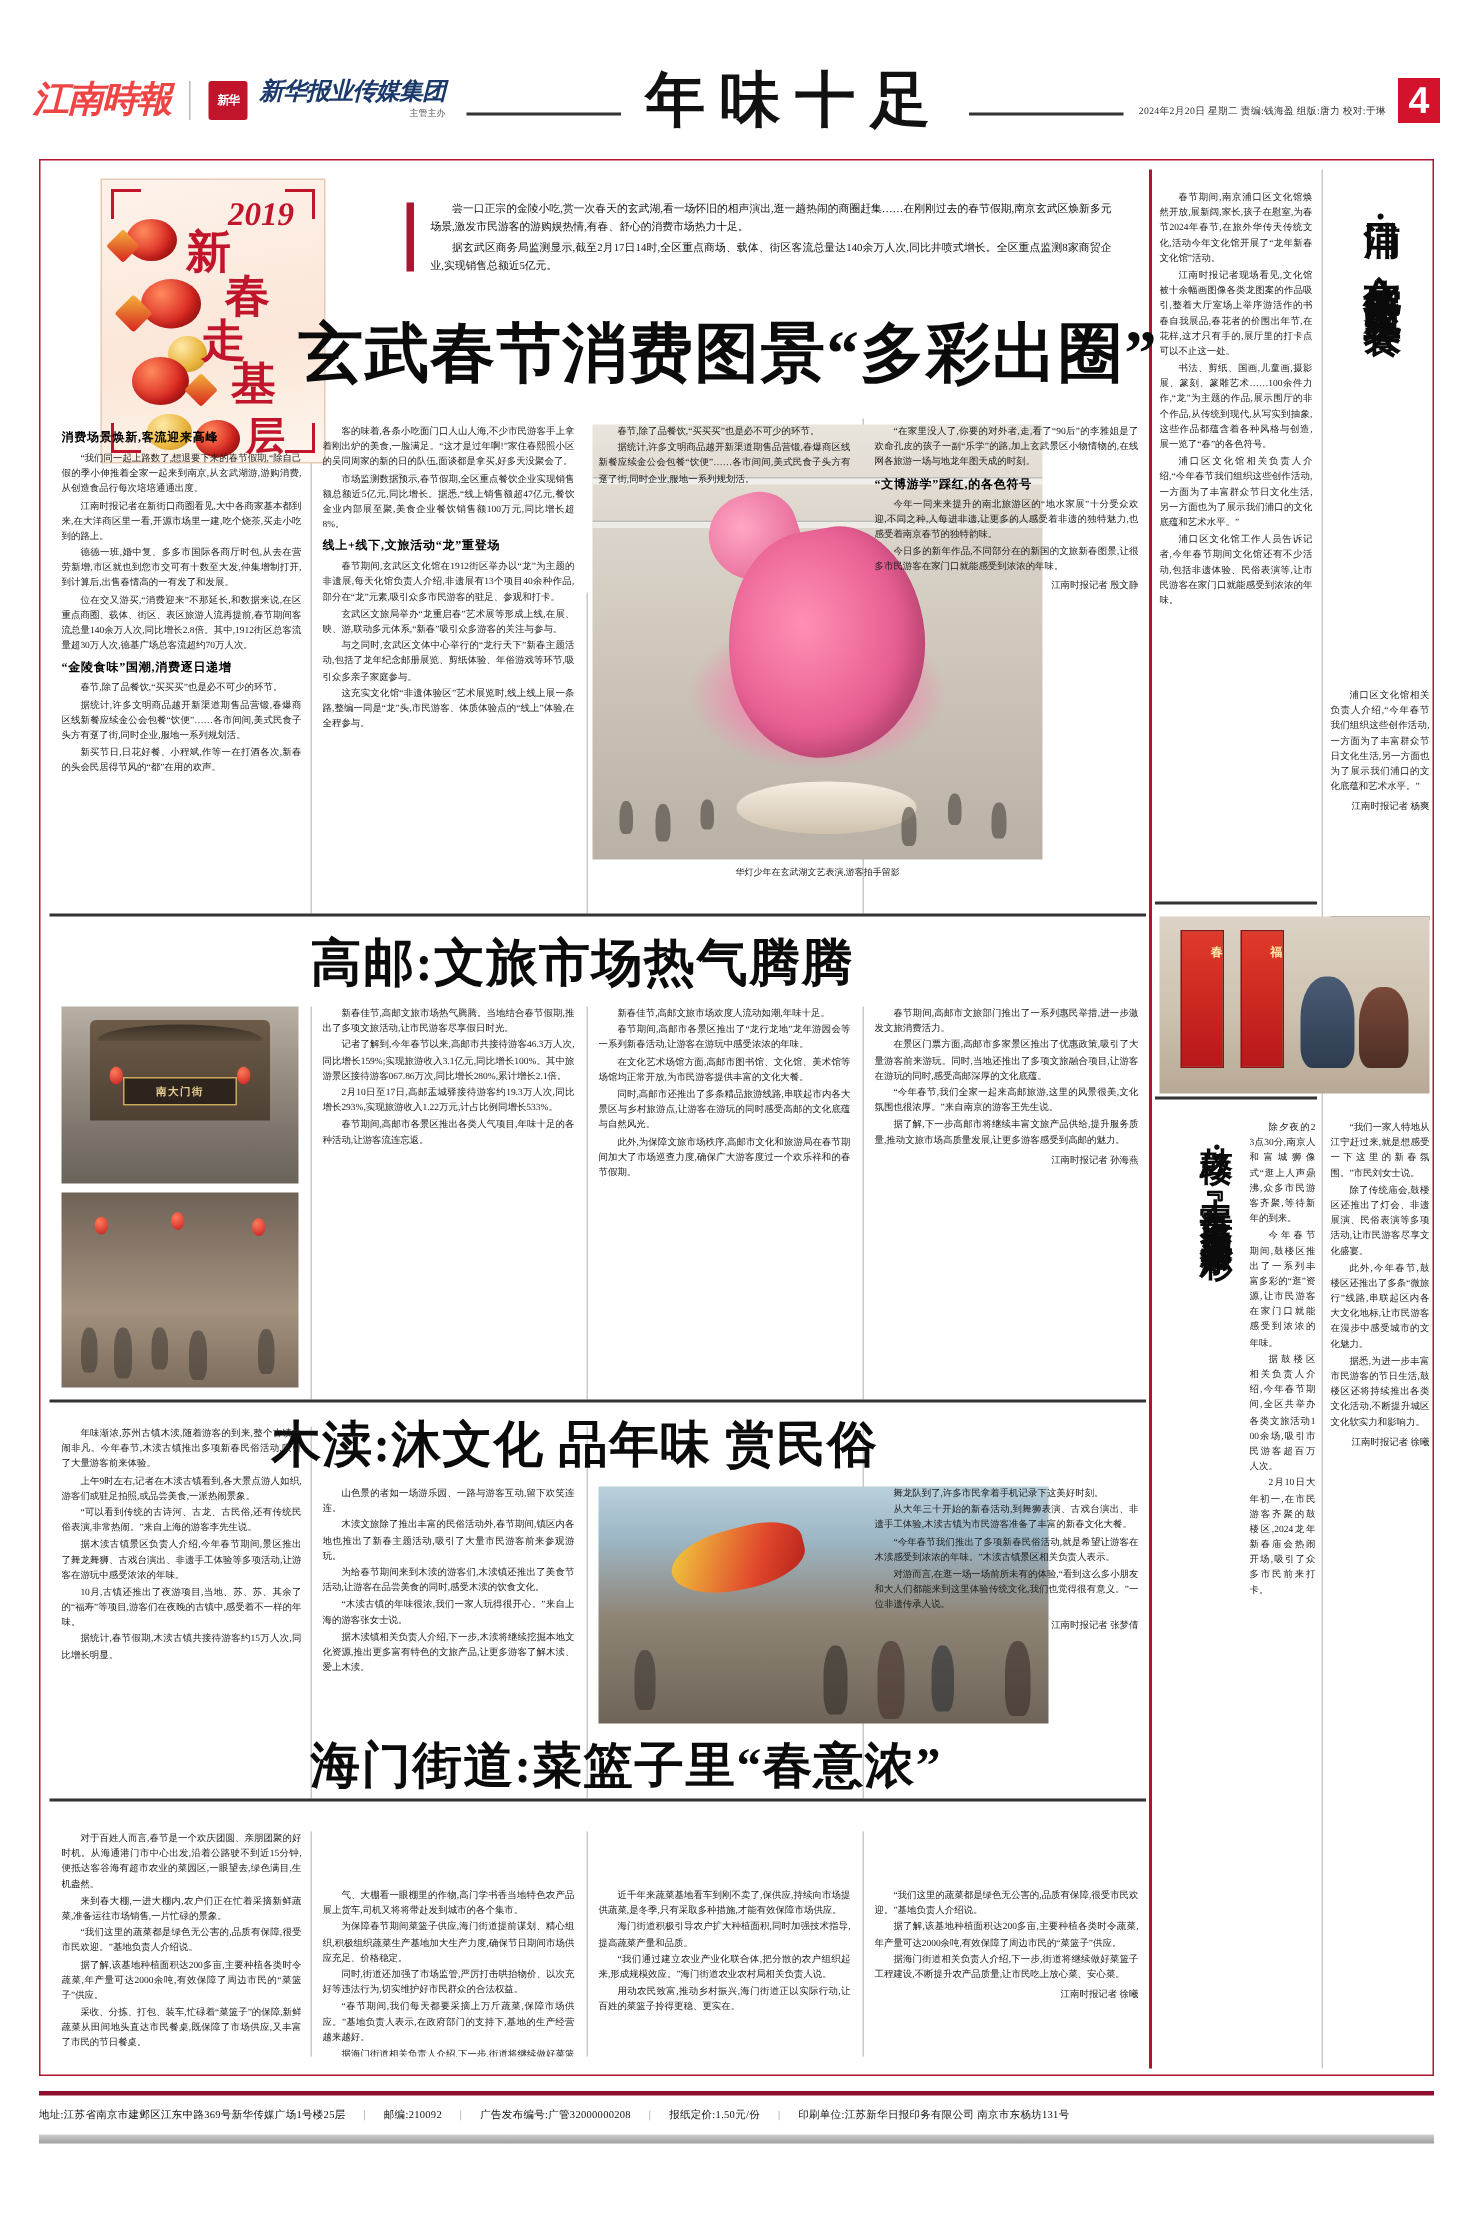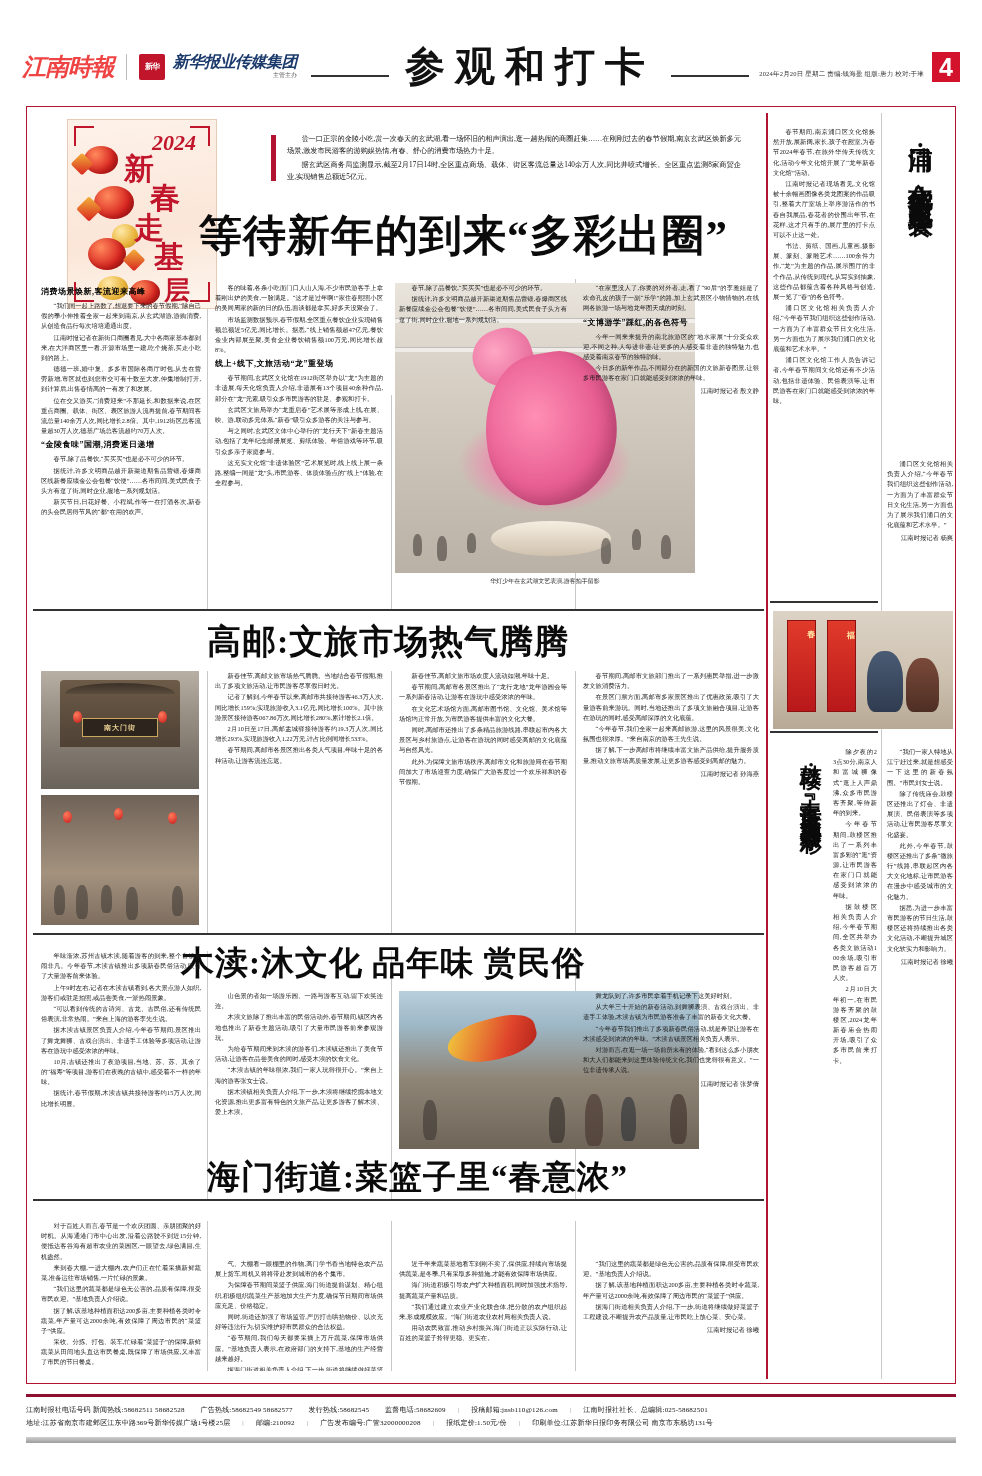--- a/index.html
+++ b/index.html
@@ -458,21 +458,21 @@
     <div class="logo-zone">
       <div class="logo-main">江南時報</div>
       <div class="logo-sep"></div>
       <div class="logo-seal">新华</div>
       <div class="logo-group-wrap">
         <div class="logo-group">新华报业传媒集团</div>
         <div class="logo-group-sub">主管主办</div>
       </div>
     </div>
     <div class="rule-left"></div>
-    <div class="section-title">参观和打卡</div>
+    <div class="section-title">年味十足</div>
     <div class="rule-right"></div>
     <div class="issue-meta">2024年2月20日 星期二   责编:钱海盈   组版:唐力   校对:于琳</div>
     <div class="page-num">4</div>
   </div>
 
   <div class="frame">
   <div class="frame-inner">
 
     <div class="vrule-red" style="left:735px; top:2px; height:1266px;"></div>
     <div class="vrule" style="left:176px; top:168px; height:330px;"></div>
@@ -494,21 +494,21 @@
     <div class="hrule hrule-dark" style="left:2px; top:1088px; width:731px;"></div>
     <div class="hrule hrule-dark" style="left:739px; top:490px; width:108px;"></div>
     <div class="hrule hrule-dark" style="left:739px; top:620px; width:108px;"></div>
     <div class="hrule hrule-dark" style="left:856px; top:500px; width:66px;"></div>
 
     <div class="xinchun">
       <div class="xc-corner xc-c1"></div>
       <div class="xc-corner xc-c2"></div>
       <div class="xc-corner xc-c3"></div>
       <div class="xc-corner xc-c4"></div>
-      <div class="xc-year">2024</div>
+      <div class="xc-year">2019</div>
 
       <div class="lantern" style="left:16px; top:26px; width:34px; height:28px;"></div>
       <div class="knot" style="left:6px;  top:36px; width:16px; height:16px;"></div>
       <div class="lantern" style="left:26px; top:66px; width:40px; height:33px;"></div>
       <div class="knot" style="left:12px; top:80px; width:18px; height:18px;"></div>
       <div class="gold" style="left:44px; top:104px; width:26px; height:24px;"></div>
       <div class="lantern" style="left:20px; top:118px; width:38px; height:32px;"></div>
       <div class="knot" style="left:58px; top:132px; width:16px; height:16px;"></div>
       <div class="gold" style="left:30px; top:156px; width:30px; height:24px;"></div>
       <div class="lantern" style="left:62px; top:160px; width:30px; height:25px;"></div>
@@ -522,21 +522,21 @@
     </div>
 
     <div class="lead-wrap" style="left:240px; top:22px; width:470px;">
       <div class="lead-bar"></div>
       <div class="lead-txt">
         <p>尝一口正宗的金陵小吃,赏一次春天的玄武湖,看一场怀旧的相声演出,逛一趟热闹的商圈赶集……在刚刚过去的春节假期,南京玄武区焕新多元场景,激发市民游客的游购娱热情,有春、舒心的消费市场热力十足。</p>
         <p>据玄武区商务局监测显示,截至2月17日14时,全区重点商场、载体、街区客流总量达140余万人次,同比井喷式增长。全区重点监测8家商贸企业,实现销售总额近5亿元。</p>
       </div>
     </div>
 
-    <div class="hl-main" style="left:168px; top:96px; font-size:43px;">等待新年的到来“多彩出圈”</div>
+    <div class="hl-main" style="left:168px; top:96px; font-size:43px;">玄武春节消费图景“多彩出圈”</div>
 
     <div class="photo ph-dragon" style="left:364px; top:172px; width:300px; height:290px;">
       <div class="mall-rail" style="top:22%;"></div>
       <div class="mall-rail" style="top:12%;"></div>
       <div class="dragon-head"></div>
       <div class="dragon-body"></div>
       <div class="dragon-base"></div>
       <div class="crowd-dot" style="left:6%;  bottom:6%;  width:9px;  height:22px;"></div>
       <div class="crowd-dot" style="left:14%; bottom:4%;  width:10px; height:25px;"></div>
       <div class="crowd-dot" style="left:24%; bottom:7%;  width:9px;  height:20px;"></div>
@@ -729,30 +729,20 @@
       <p class="byline">江南时报记者 徐曦</p>
     </div>
 
   </div>
   </div>
 
   <div class="footer">
     <div class="footer-rule-top"></div>
     <div class="footer-lines">
       <div>
-        <span>江南时报社电话号码   新闻热线:58682511 58682528</span>
-        <span style="margin-left:14px;">广告热线:58682549 58682577</span>
-        <span style="margin-left:14px;">发行热线:58682545</span>
-        <span style="margin-left:14px;">监督电话:58682609</span>
-        <span class="fsep">|</span>
-        <span>投稿邮箱:jnsb110@126.com</span>
-        <span class="fsep">|</span>
-        <span>江南时报社社长、总编辑:025-58682501</span>
-      </div>
-      <div>
         <span>地址:江苏省南京市建邺区江东中路369号新华传媒广场1号楼25层</span>
         <span class="fsep">|</span>
         <span>邮编:210092</span>
         <span class="fsep">|</span>
         <span>广告发布编号:广管32000000208</span>
         <span class="fsep">|</span>
         <span>报纸定价:1.50元/份</span>
         <span class="fsep">|</span>
         <span>印刷单位:江苏新华日报印务有限公司 南京市东杨坊131号</span>
       </div>

